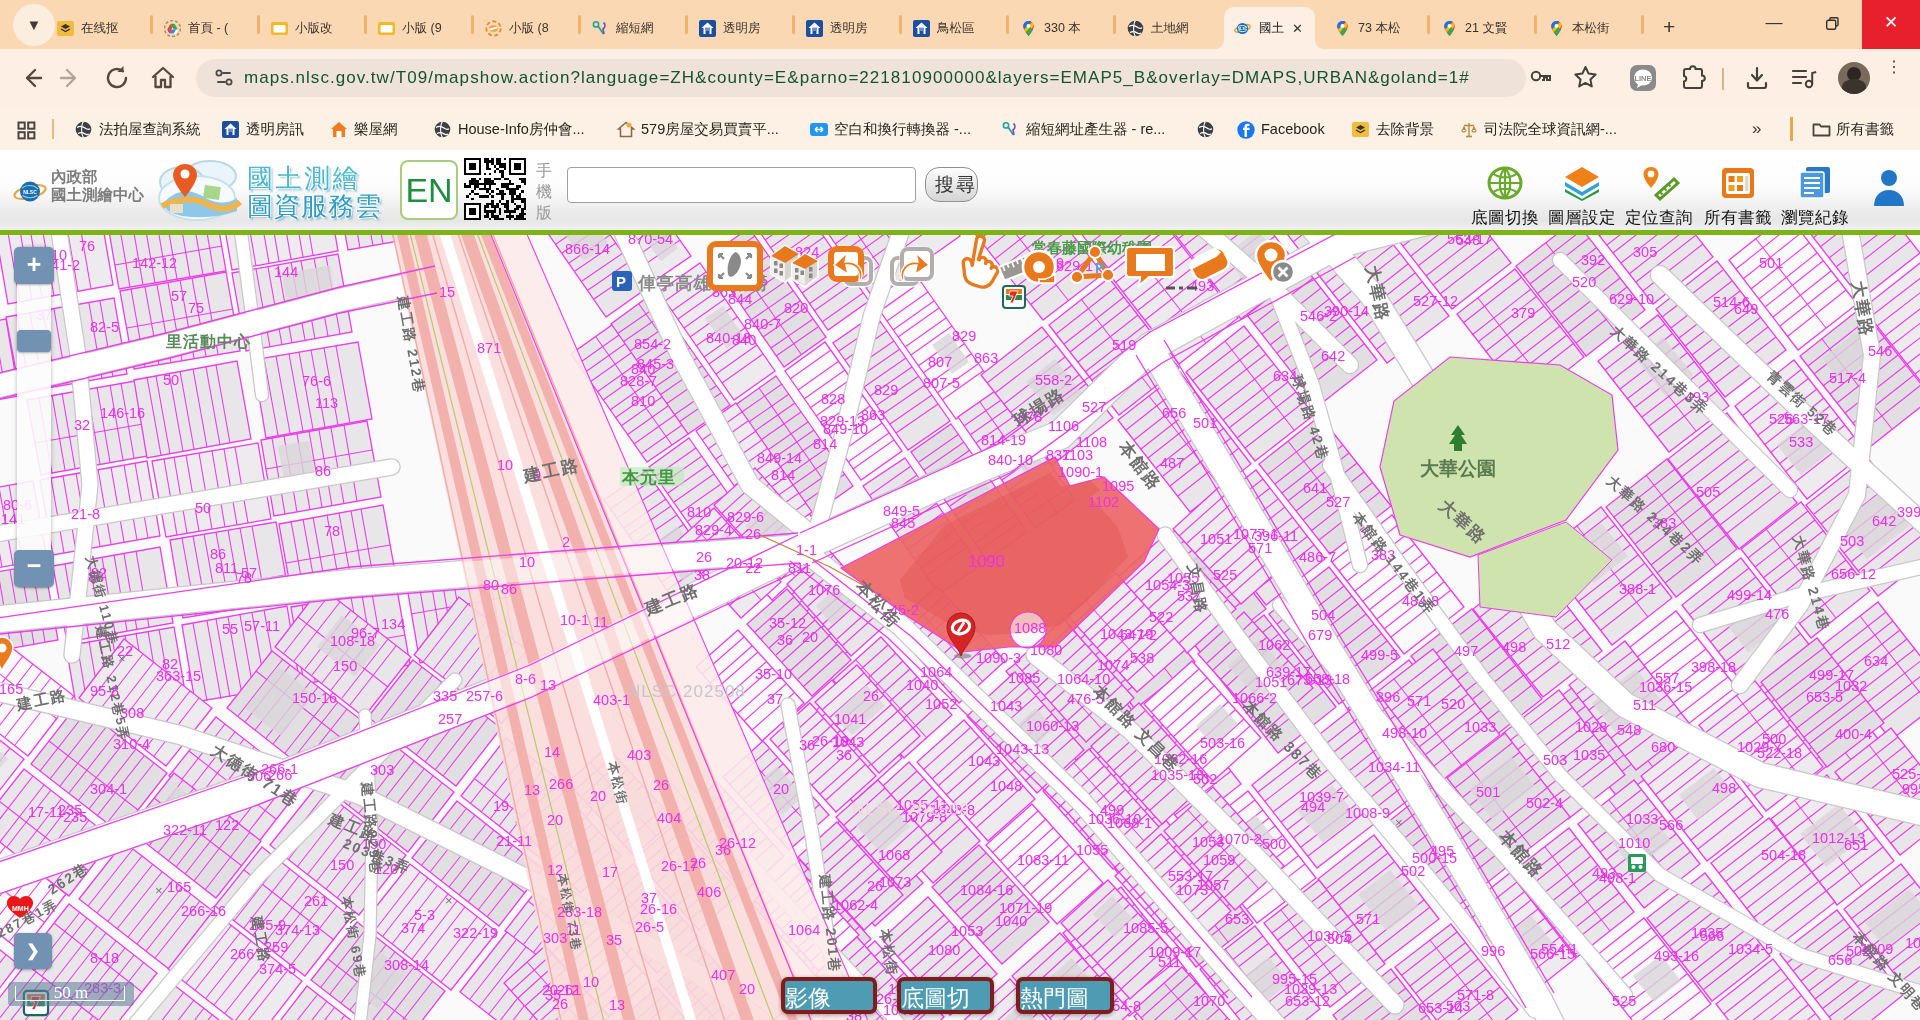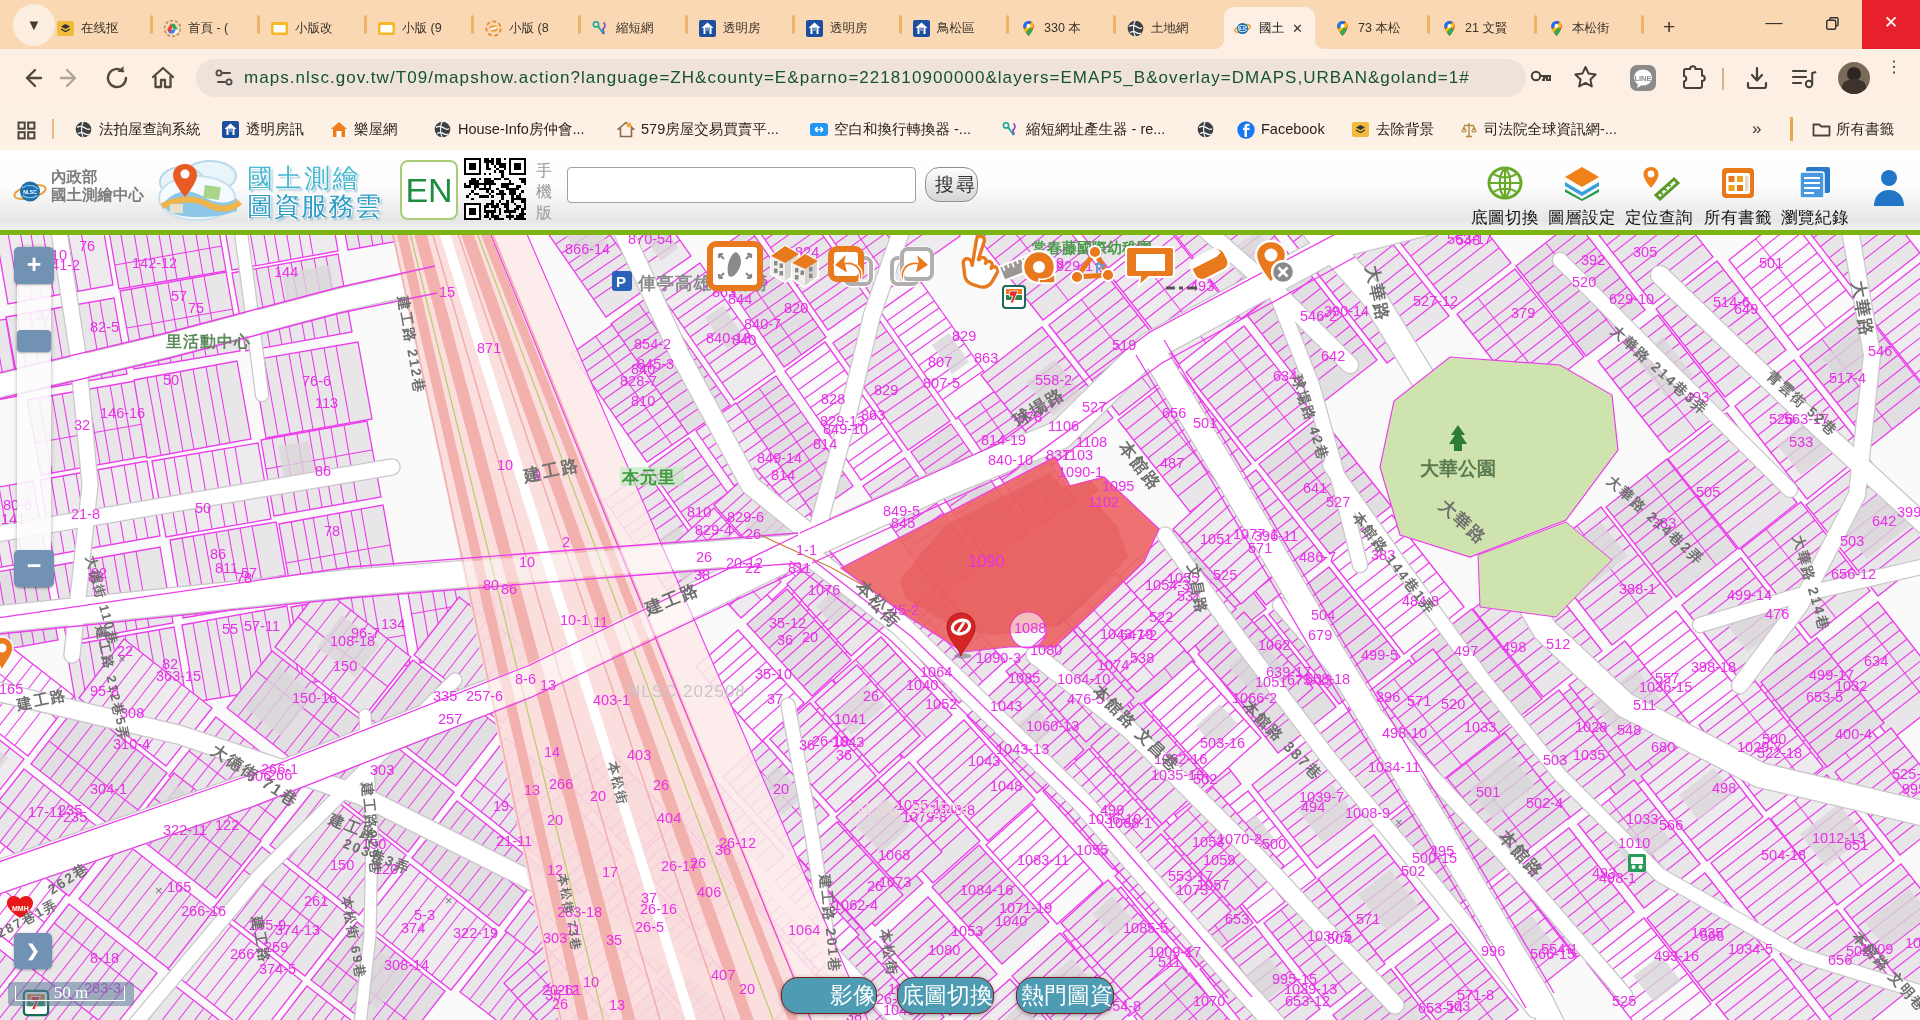--- a/index.html
+++ b/index.html
@@ -36,21 +36,21 @@
 #map{position:absolute;left:0;top:235px;width:1920px;height:785px;overflow:hidden;background:#fff}
 #mapsvg{position:absolute;left:0;top:0}
 
 #zoomctl{position:absolute;left:14px;top:12px;width:40px;height:340px}
 #zoomtrack{position:absolute;left:3px;top:0;width:34px;height:340px;background:rgba(252,252,252,.88);border-radius:7px;box-shadow:0 0 4px rgba(0,0,0,.3)}
 .zbtn{position:absolute;left:0;width:40px;height:37px;background:#7292b4;border-radius:5px;color:#fff;font-size:25px;font-weight:bold;text-align:center;line-height:35px;box-shadow:0 1px 2px rgba(0,0,0,.3)}
 #zslider{position:absolute;left:3px;top:83px;width:34px;height:22px;background:#7292b4;border-radius:4px;box-shadow:0 1px 2px rgba(0,0,0,.3)}
 #expbtn{position:absolute;left:14px;top:698px;width:38px;height:36px;background:#7292b4;border-radius:5px;color:#fff;text-align:center;line-height:36px;font-size:16px;font-weight:bold;box-shadow:0 1px 3px rgba(0,0,0,.35)}
 #scalebar{position:absolute;left:8px;top:747px;width:126px;height:24px;background:rgba(93,123,153,.55);border-radius:4px;color:#fff;font-family:"Liberation Serif",serif;font-size:17px;text-align:center;line-height:22px}
 #scalebar .sb{position:absolute;left:7px;top:4px;width:110px;height:15px;border:1.5px solid #fff;border-top:none}
-.botbtn{position:absolute;top:742px;height:37px;background:#4e9cb4;border:1px solid #7f1d1d;border-radius:17px;color:#fff;font-size:23px;text-align:right;line-height:34px;box-shadow:0 1px 4px rgba(0,0,0,.35)}
+.botbtn{position:absolute;top:742px;height:37px;background:#4e9cb4;border:4px solid #7f1d1d;border-radius:7px;color:#fff;font-size:23px;text-align:left;line-height:34px;box-shadow:0 1px 4px rgba(0,0,0,.35)}
 </style>
 </head>
 <body>
 <div id="page">
 
   <div id="tabbar">
     <div class="tchev">▼</div>
     <div class="tab" style="left:57px;width:100px">
         <span class="ti"><svg width="17" height="17" viewBox="0 0 17 17">
             <rect x="0" y="1" width="17" height="15" rx="2" fill="#f2bb3c"></rect>

